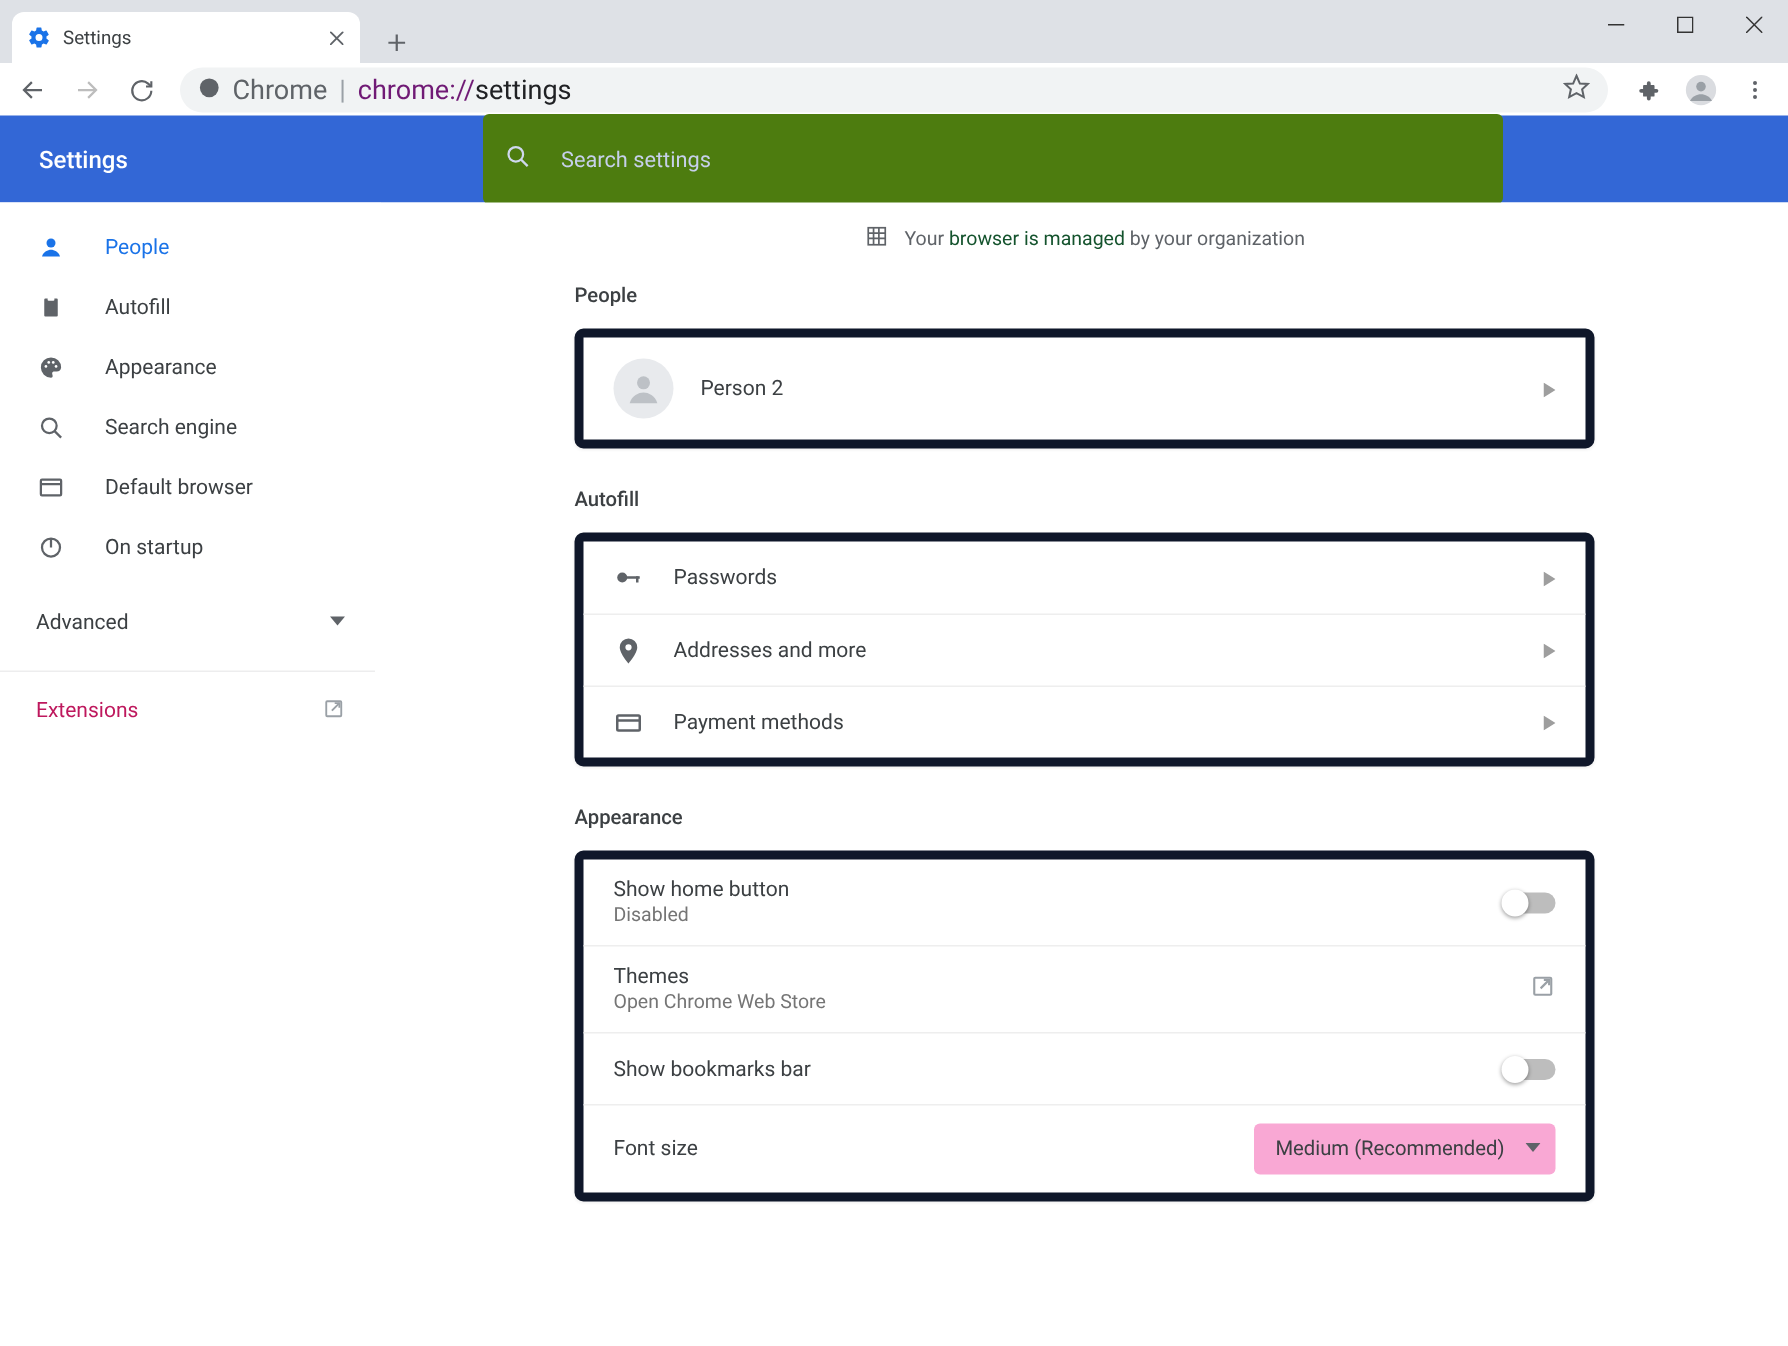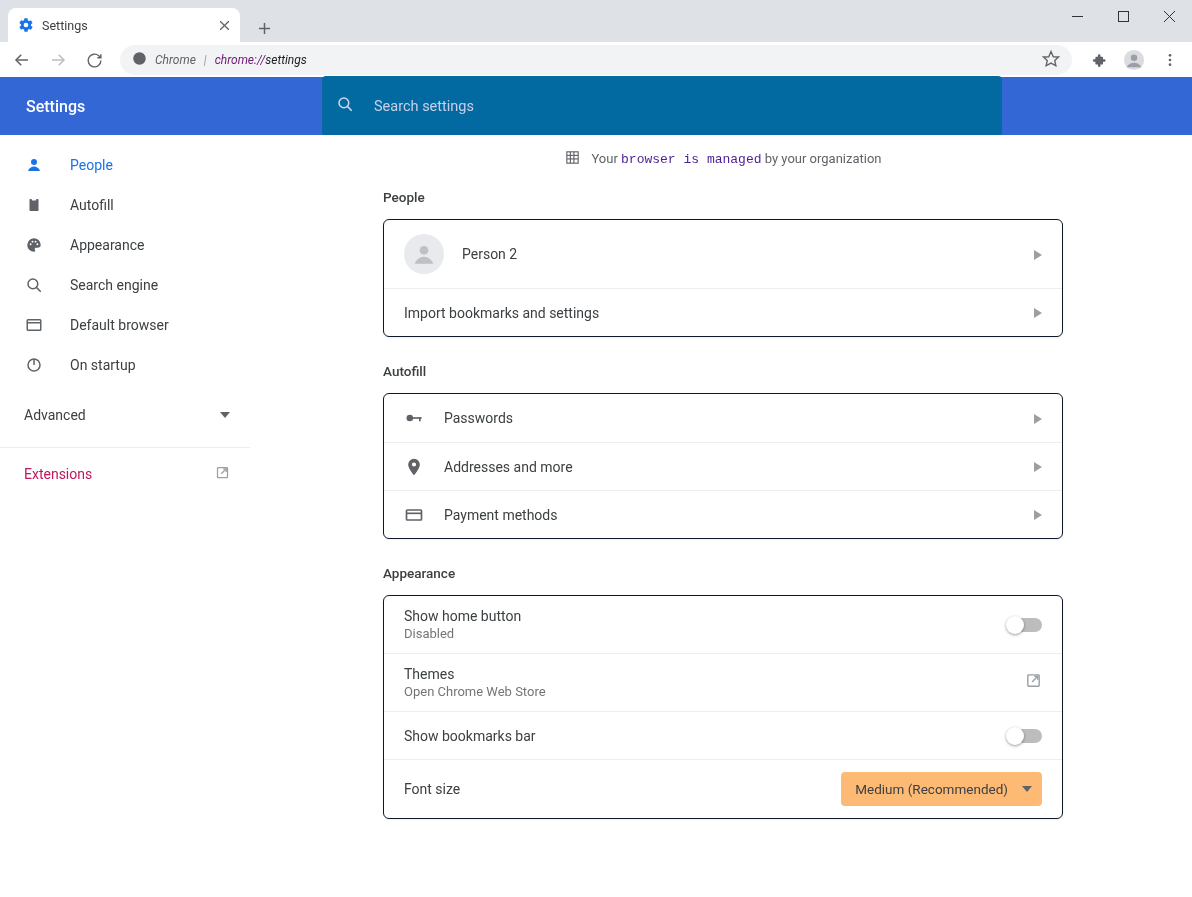--- a/index.html
+++ b/index.html
@@ -11,66 +11,66 @@
   .win-btn svg { width:11px; height:11px; stroke:#333; stroke-width:1; fill:none; }
   .tabstrip { position:absolute; top:8px; left:8px; display:flex; align-items:flex-end; height:34px; }
   .tab { background:#fff; height:34px; width:232px; border-radius:8px 8px 0 0; display:flex; align-items:center; padding:0 8px 0 10px; font-size:12.5px; color:#3c4043; position:relative; }
   .tab .favicon { width:16px; height:16px; margin-right:8px; color:#1a73e8; }
   .tab .title { flex:1; white-space:nowrap; overflow:hidden; text-overflow:ellipsis; }
   .tab .close { width:16px; height:16px; display:flex; align-items:center; justify-content:center; color:#5f6368; cursor:pointer; }
   .newtab { width:28px; height:28px; margin-left:10px; display:flex; align-items:center; justify-content:center; color:#5f6368; cursor:pointer; border-radius:50%; }
   .toolbar { position:absolute; left:0; right:0; top:42px; height:36px; background:#fff; display:flex; align-items:center; padding:0 6px; gap:4px; }
   .tbtn { width:32px; height:32px; border-radius:50%; display:flex; align-items:center; justify-content:center; color:#5f6368; cursor:pointer; }
   .tbtn.disabled { color:#b9bbbe; cursor:default; }
-  .omnibox { flex:1; height:30px; background:#f1f3f4; border-radius:15px; display:flex; align-items:center; padding:0 12px; font-size:12px; color:#5f6368; gap:8px; margin:0 6px;font-style:italic; }
+  .omnibox { flex:1; height:30px; background:#f1f3f4; border-radius:15px; display:flex; align-items:center; padding:0 12px; font-size:18px; color:#5f6368; gap:8px; margin:0 6px; }
   .omnibox .secure { color:#5f6368; }
   .omnibox .host { color:#5f6368; }
   .omnibox .sep { color:#9aa0a6; }
   .omnibox .path-prefix { color:#701a75; }
   .omnibox .path { color:#202124; }
   .omnibox .star { margin-left:auto; cursor:pointer; }
   
   .page { position:absolute; top:77px; left:0; right:0; bottom:0; display:flex; flex-direction:column; }
   .appbar { height:58px; background:#3367d6; display:flex; align-items:center; color:#fff; }
   .appbar .brand { font-size:16px; font-weight:500; padding-left:26px; width:322px; }
-  .appbar .search { flex:0 0 680px; height:60px; background:#0369a1; border-radius:4px; display:flex; align-items:center; padding:0 14px; color:#cfd8ee; font-size:14.5px; }
+  .appbar .search { flex:0 0 680px; height:60px; background:#4d7c0f; border-radius:4px; display:flex; align-items:center; padding:0 14px; color:#cfd8ee; font-size:14.5px; }
   .appbar .search svg { margin-right:20px; }
   .appbar .search input { flex:1; background:transparent; border:none; outline:none; color:#fff; font-size:14.5px; }
   .appbar .search input::placeholder { color:#c6d0ea; }
   
   .body { flex:1; display:flex; background:#fff; overflow:hidden; }
   .sidebar { width:254px; background:#fff; padding-top:10px; font-size:14px; color:#3c4043; }
   .nav-item { height:40px; display:flex; align-items:center; padding:0 24px; cursor:pointer; gap:26px; color:#3c4043; }
   .nav-item.selected { color:#1a73e8; }
   .nav-item .nicon { width:20px; display:flex; justify-content:center; color:#5f6368; }
   .nav-item.selected .nicon { color:#1a73e8; }
   .nav-adv { height:40px; display:flex; align-items:center; justify-content:space-between; padding:0 24px; cursor:pointer; color:#3c4043; margin-top:10px; }
   .nav-divider { height:1px; background:#ededee; margin:12px 0 6px; width:250px;}
   .nav-link { height:40px; display:flex; align-items:center; justify-content:space-between; padding:0 24px; cursor:pointer; color:#be185d; }
   
   .main-wrap { flex:1; position:relative; overflow:hidden; }
   .main-scroll { position:absolute; inset:0; overflow-y:scroll; }
   .main { width:680px; margin:0 auto; padding-bottom:40px; }
   .managed-bar { height:48px; display:flex; align-items:center; justify-content:center; font-size:13px; color:#5f6368; gap:10px; }
-  .managed-bar a { color:#4c1d95; text-decoration:none;font-family:Liberation Mono, monospace; }
+  .managed-bar a { color:#14532d; text-decoration:none; }
   .section-title { font-size:13.5px; color:#3c4043; font-weight:500; margin:6px 0 14px; }
-  .card { border:1px solid #0f172a; border-radius:6px; background:#fff; margin-bottom:26px; box-shadow:0 1px 2px rgba(60,64,67,.08); }
+  .card { border:6px solid #0f172a; border-radius:6px; background:#fff; margin-bottom:26px; box-shadow:0 1px 2px rgba(60,64,67,.08); }
   .row { min-height:48px; display:flex; align-items:center; padding:12px 20px; border-top:1px solid #eeeeee; cursor:pointer; position:relative; }
   .row:first-child { border-top:none; }
   .row .ricon { width:40px; color:#5f6368; display:flex; justify-content:flex-start; }
   .row .rtext { flex:1; font-size:14px; color:#3c4043; }
   .row .rsub { font-size:13px; color:#757575; margin-top:2px; }
   .row .chev { color:#9e9e9e; }
   .avatar { width:40px; height:40px; border-radius:50%; background:#e8eaed; display:flex; align-items:center; justify-content:center; margin-right:18px; }
   .avatar svg { fill:#bdc1c6; }
   
   .toggle { width:34px; height:14px; background:#bdbdbd; border-radius:7px; position:relative; cursor:pointer; }
   .toggle::after { content:""; position:absolute; width:18px; height:18px; border-radius:50%; background:#fff; top:-2px; left:-2px; box-shadow:0 1px 3px rgba(0,0,0,.4); }
   
-  .dropdown { height:34px; background:#fdba74; border-radius:4px; padding:0 10px 0 14px; display:flex; align-items:center; font-size:13.5px; color:#3c4043; cursor:pointer; gap:14px; }
+  .dropdown { height:34px; background:#f9a8d4; border-radius:4px; padding:0 10px 0 14px; display:flex; align-items:center; font-size:13.5px; color:#3c4043; cursor:pointer; gap:14px; }
   
   .main-scroll::-webkit-scrollbar { width:16px; }
   .main-scroll::-webkit-scrollbar-track { background:#f1f1f1; }
   .main-scroll::-webkit-scrollbar-thumb { background:#c1c1c1; border-radius:0; }
 </style>
 </head>
 <body>
 
 <div class="titlebar">
   <div class="win-controls">
@@ -294,26 +294,20 @@
                 <svg width="26" height="26" viewBox="0 0 24 24">
                     <circle cx="12" cy="8.5" r="4"></circle>
                     <path d="M3.5 21c1.3-4.5 5.5-6.5 8.5-6.5s7.2 2 8.5 6.5Z"></path>
                   </svg>
               </div>
               <div class="rtext">Person 2</div>
               <span class="chev"><svg width="8" height="10" viewBox="0 0 8 10" fill="#9e9e9e">
                     <polygon points="0,0 8,5 0,10"></polygon>
                   </svg></span>
             </div>
-            <div class="row">
-              <div class="rtext">Import bookmarks and settings</div>
-              <span class="chev"><svg width="8" height="10" viewBox="0 0 8 10" fill="#9e9e9e">
-                    <polygon points="0,0 8,5 0,10"></polygon>
-                  </svg></span>
-            </div>
           </div>
 
           <div class="section-title">Autofill</div>
           <div class="card">
             <div class="row">
               <div class="ricon">
                   <svg width="20" height="20" viewBox="0 0 24 24" fill="#5f6368">
                     <circle cx="7" cy="12" r="4"></circle>
                     <rect x="10" y="11" width="11" height="2"></rect>
                     <rect x="18" y="11" width="2" height="5"></rect>

